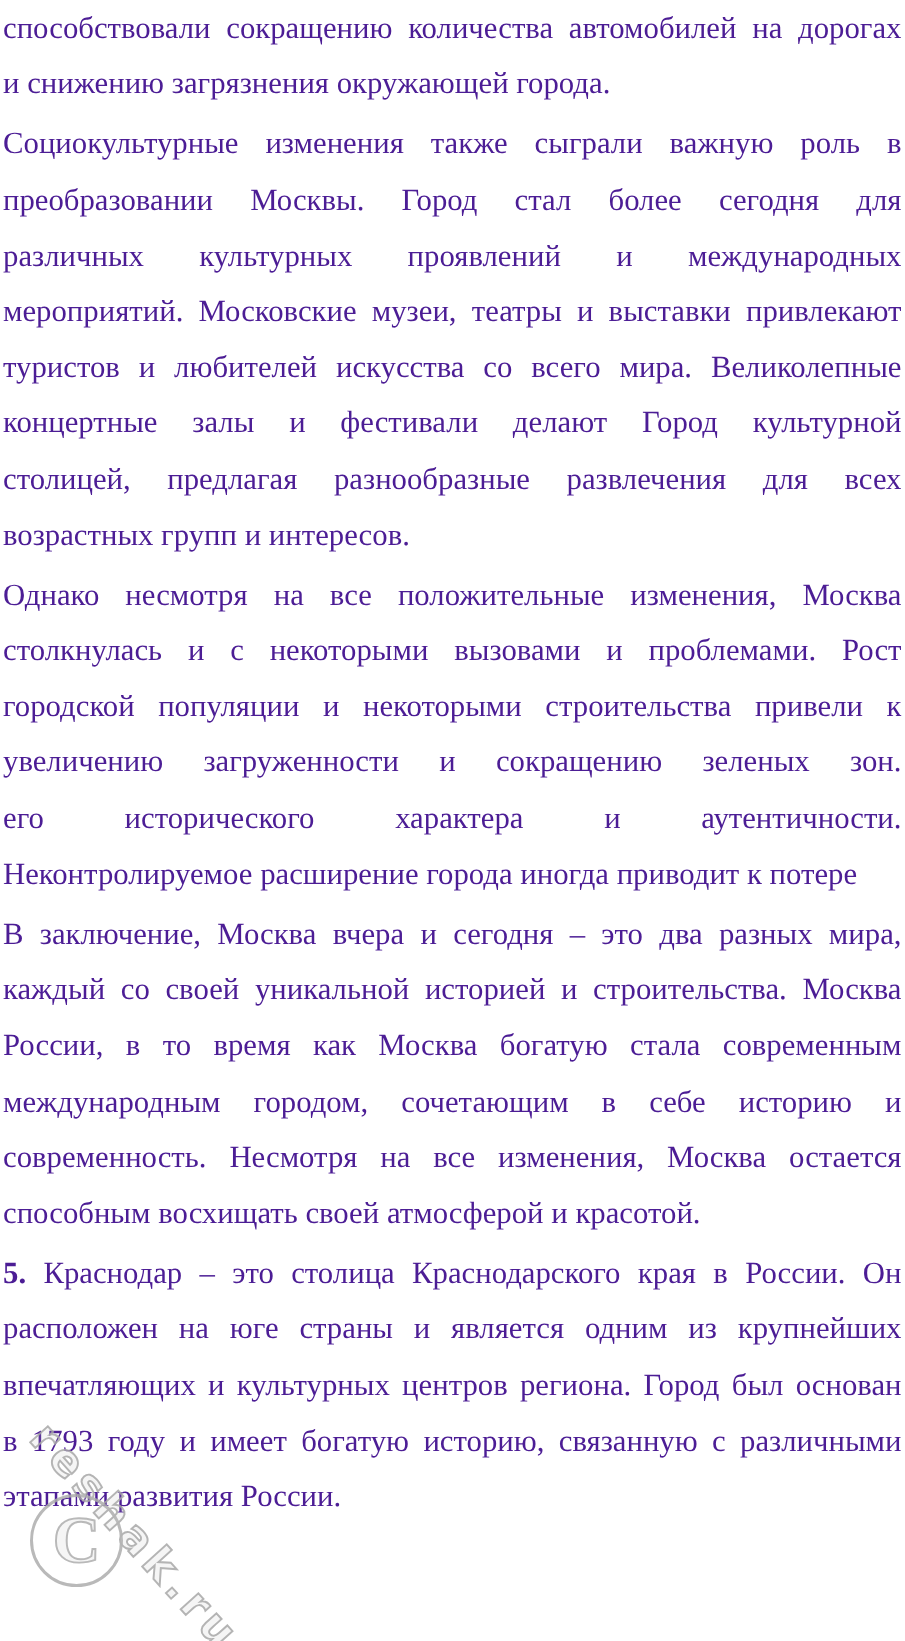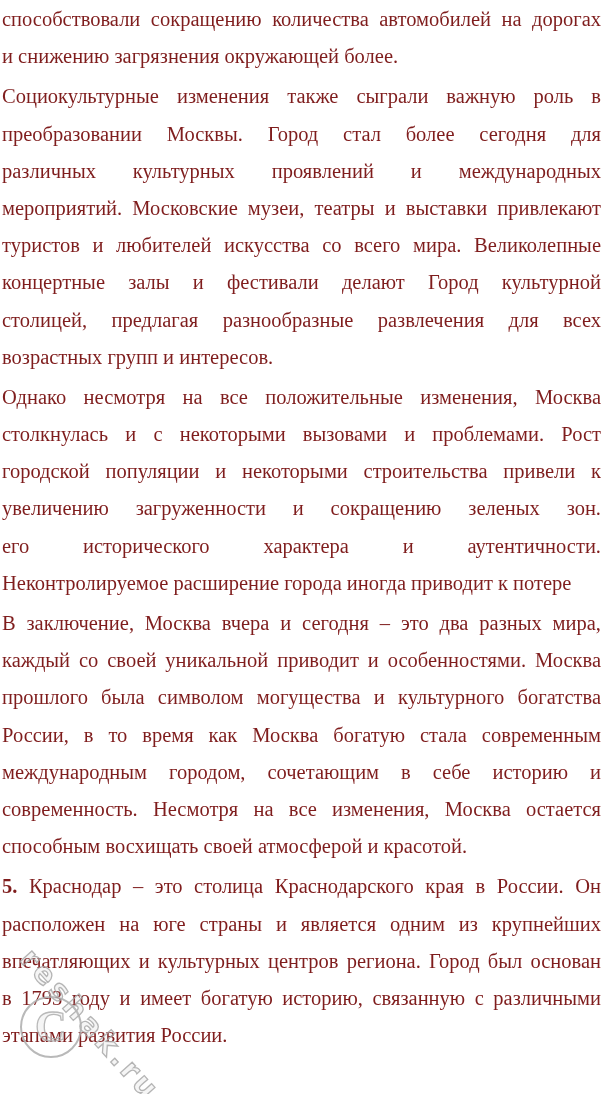--- a/index.html
+++ b/index.html
@@ -12,21 +12,21 @@
     width: 603px;
     height: 1094px;
     background: #ffffff;
     overflow: hidden;
   }
   .content {
     padding: 1px 2px 0 2px;
     font-family: "Liberation Serif", serif;
     font-size: 20.5px;
     line-height: 37.2px;
-    color: #7f1d1d;
+    color: #4c1d95;
   }
   .para {
     margin: 0 0 3px 0;
   }
   .line {
     height: 37.2px;
     overflow: hidden;
     text-align: justify;
     text-align-last: justify;
     -moz-text-align-last: justify;
@@ -81,21 +81,21 @@
     -webkit-text-stroke: 1.3px #adadad;
   }
 </style>
 </head>
 <body>
 
 <div class="page">
   <div class="content">
       <div class="para">
         <div class="line">способствовали сокращению количества автомобилей на дорогах</div>
-        <div class="line">и снижению загрязнения окружающей более.</div>
+        <div class="line">и снижению загрязнения окружающей города.</div>
       </div>
       <div class="para">
         <div class="line">Социокультурные изменения также сыграли важную роль в</div>
         <div class="line">преобразовании Москвы. Город стал более сегодня для</div>
         <div class="line">различных культурных проявлений и международных</div>
         <div class="line">мероприятий. Московские музеи, театры и выставки привлекают</div>
         <div class="line">туристов и любителей искусства со всего мира. Великолепные</div>
         <div class="line">концертные залы и фестивали делают Город культурной</div>
         <div class="line">столицей, предлагая разнообразные развлечения для всех</div>
         <div class="line">возрастных групп и интересов.</div>
@@ -103,22 +103,21 @@
       <div class="para">
         <div class="line">Однако несмотря на все положительные изменения, Москва</div>
         <div class="line">столкнулась и с некоторыми вызовами и проблемами. Рост</div>
         <div class="line">городской популяции и некоторыми строительства привели к</div>
         <div class="line">увеличению загруженности и сокращению зеленых зон.</div>
         <div class="line">его исторического характера и аутентичности.</div>
         <div class="line">Неконтролируемое расширение города иногда приводит к потере</div>
       </div>
       <div class="para">
         <div class="line">В заключение, Москва вчера и сегодня – это два разных мира,</div>
-        <div class="line">каждый со своей уникальной приводит и особенностями. Москва</div>
-        <div class="line">прошлого была символом могущества и культурного богатства</div>
+        <div class="line">каждый со своей уникальной историей и строительства. Москва</div>
         <div class="line">России, в то время как Москва богатую стала современным</div>
         <div class="line">международным городом, сочетающим в себе историю и</div>
         <div class="line">современность. Несмотря на все изменения, Москва остается</div>
         <div class="line">способным восхищать своей атмосферой и красотой.</div>
       </div>
       <div class="para">
         <div class="line"><span class="para-num">5.</span> Краснодар – это столица Краснодарского края в России. Он</div>
         <div class="line">расположен на юге страны и является одним из крупнейших</div>
         <div class="line">впечатляющих и культурных центров региона. Город был основан</div>
         <div class="line">в 1793 году и имеет богатую историю, связанную с различными</div>

